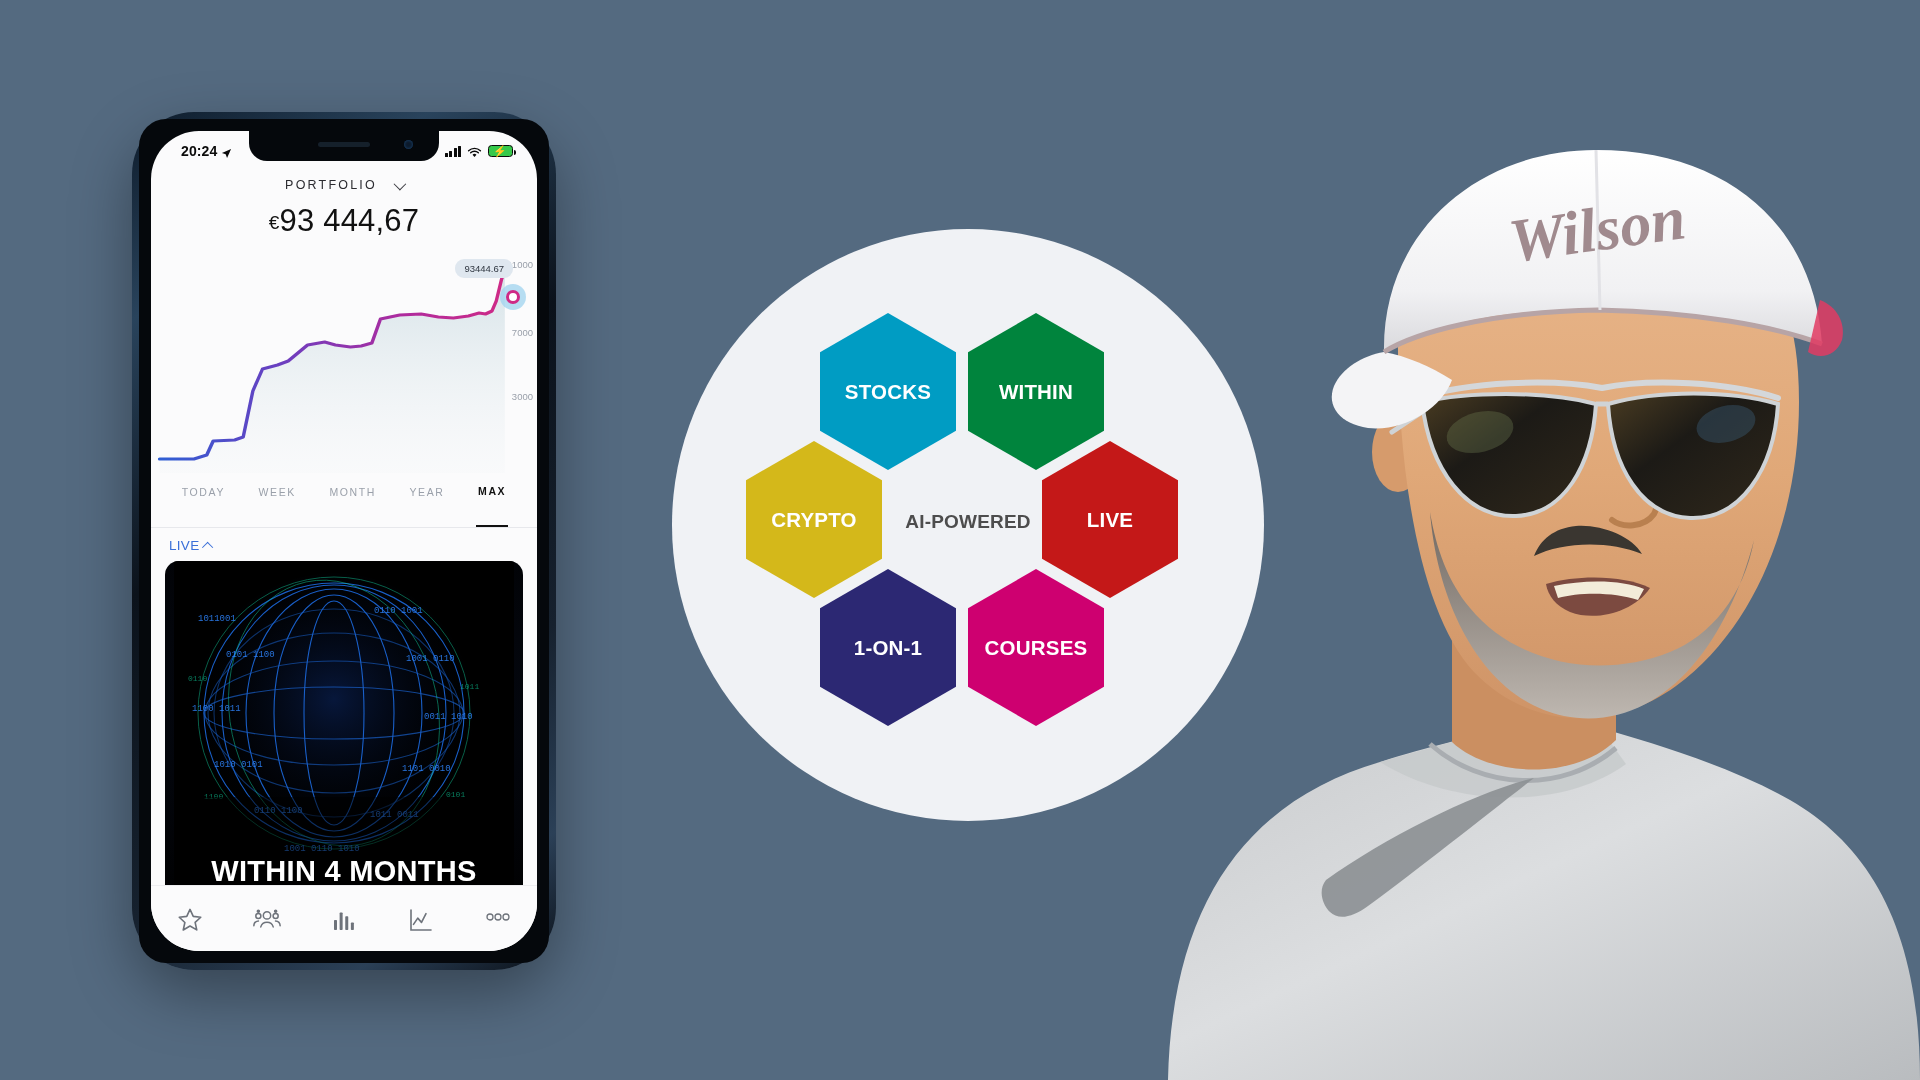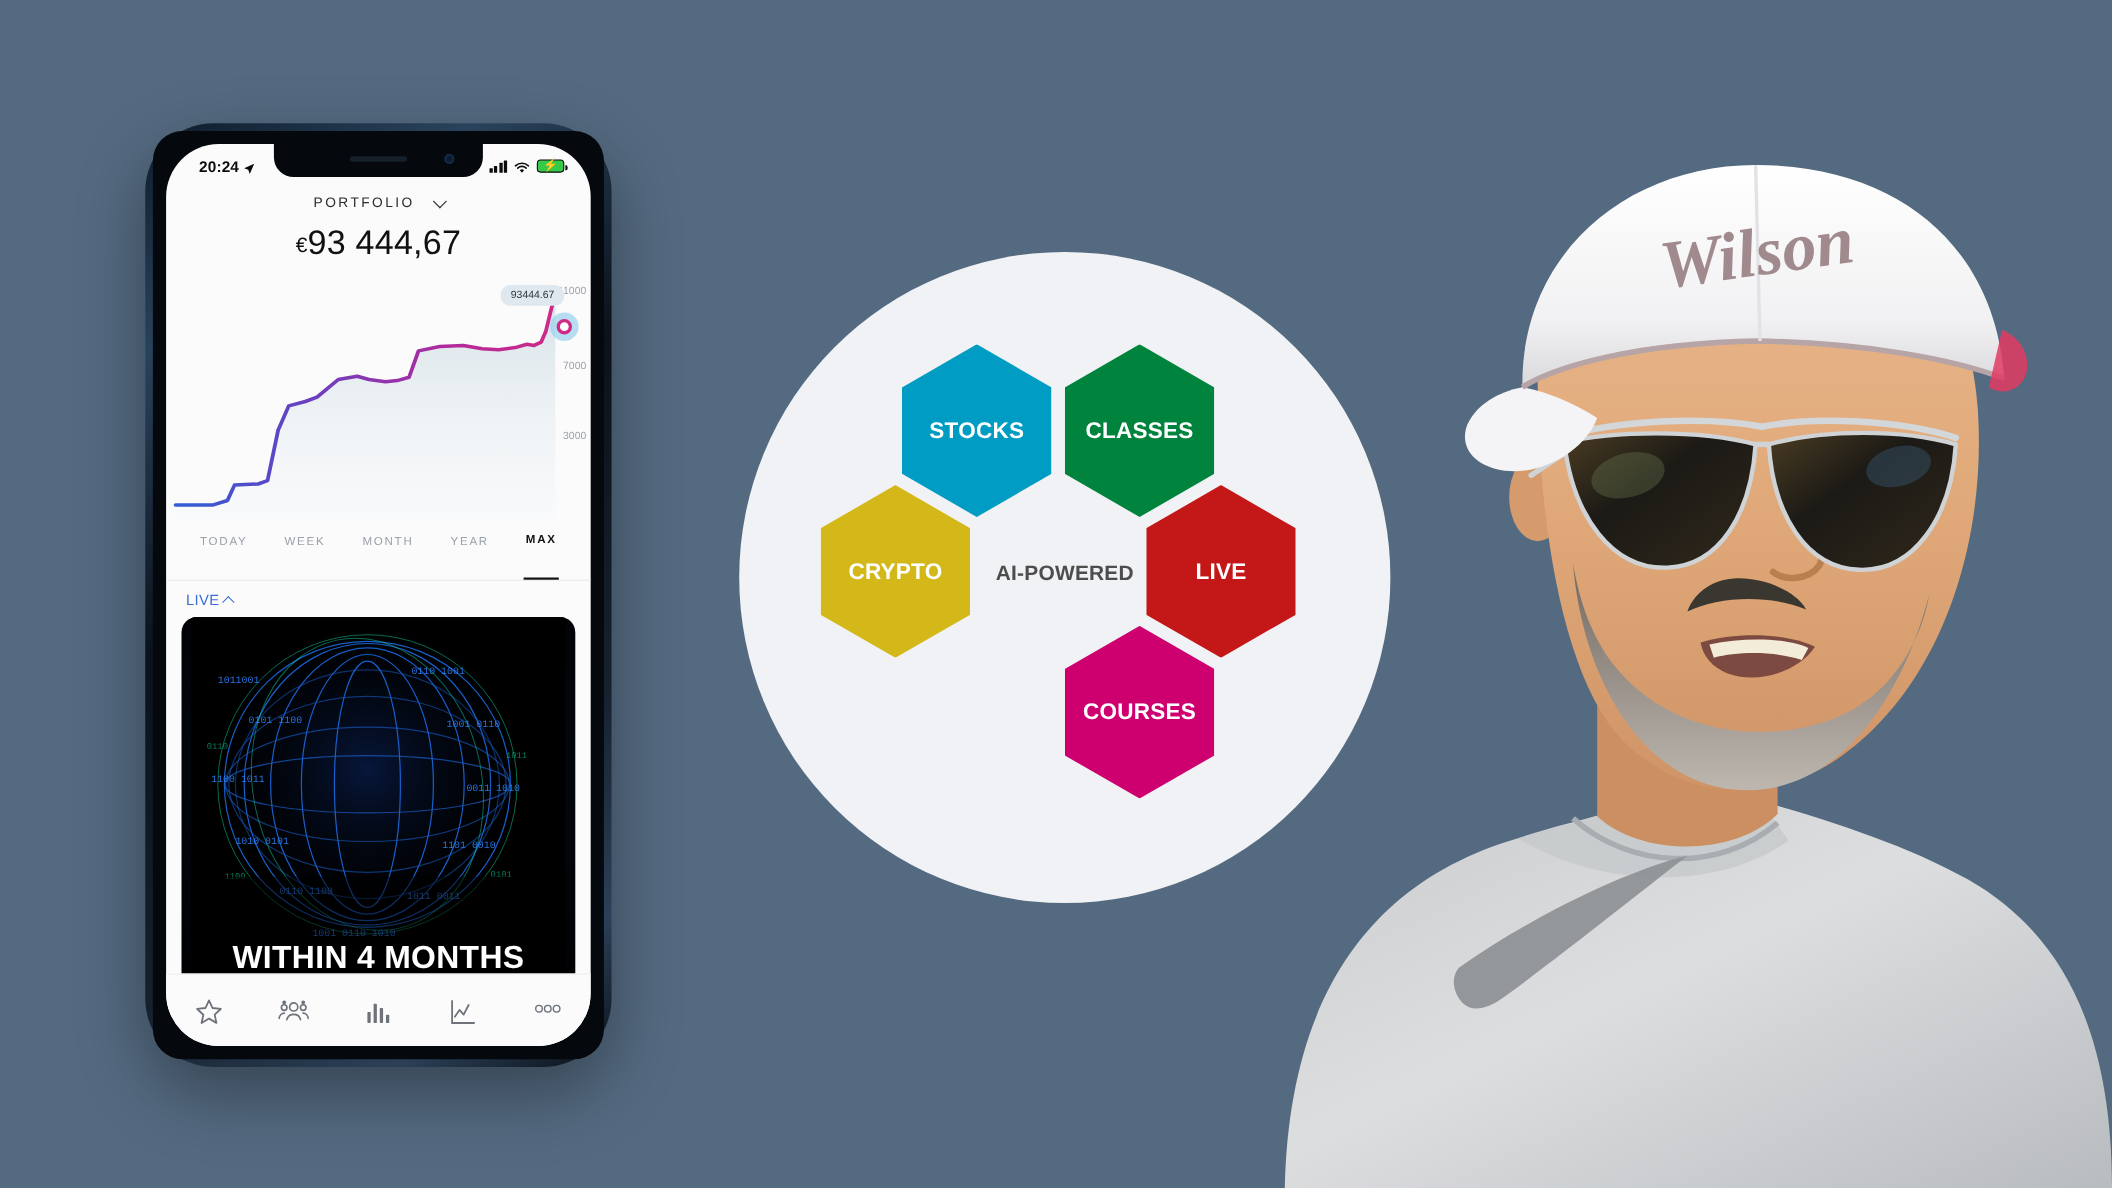--- a/index.html
+++ b/index.html
@@ -354,27 +354,30 @@
         </div>
       </div>
     </div>
   </div>
 
   <div id="hex-circle">
     <div class="hex" style="left:148px; top:84px;  background:#009CC3">
         <span>STOCKS</span>
       </div>
     <div class="hex" style="left:296px; top:84px;  background:#00843D">
-        <span>CLASSES</span>
+        <span>WITHIN</span>
       </div>
     <div class="hex" style="left:74px;  top:212px; background:#D4B81A">
         <span>CRYPTO</span>
       </div>
     <div class="hex" style="left:370px; top:212px; background:#C41818">
         <span>LIVE</span>
+      </div>
+    <div class="hex" style="left:148px; top:340px; background:#2C2873">
+        <span>1-ON-1</span>
       </div>
     <div class="hex" style="left:296px; top:340px; background:#CE0070">
         <span>COURSES</span>
       </div>
     <div class="hex-center-label" style="left:216px; top:282px;">AI-POWERED</div>
   </div>
 
   <div id="person">
     <svg viewBox="0 0 790 1080" width="790" height="1080">
       <defs>

